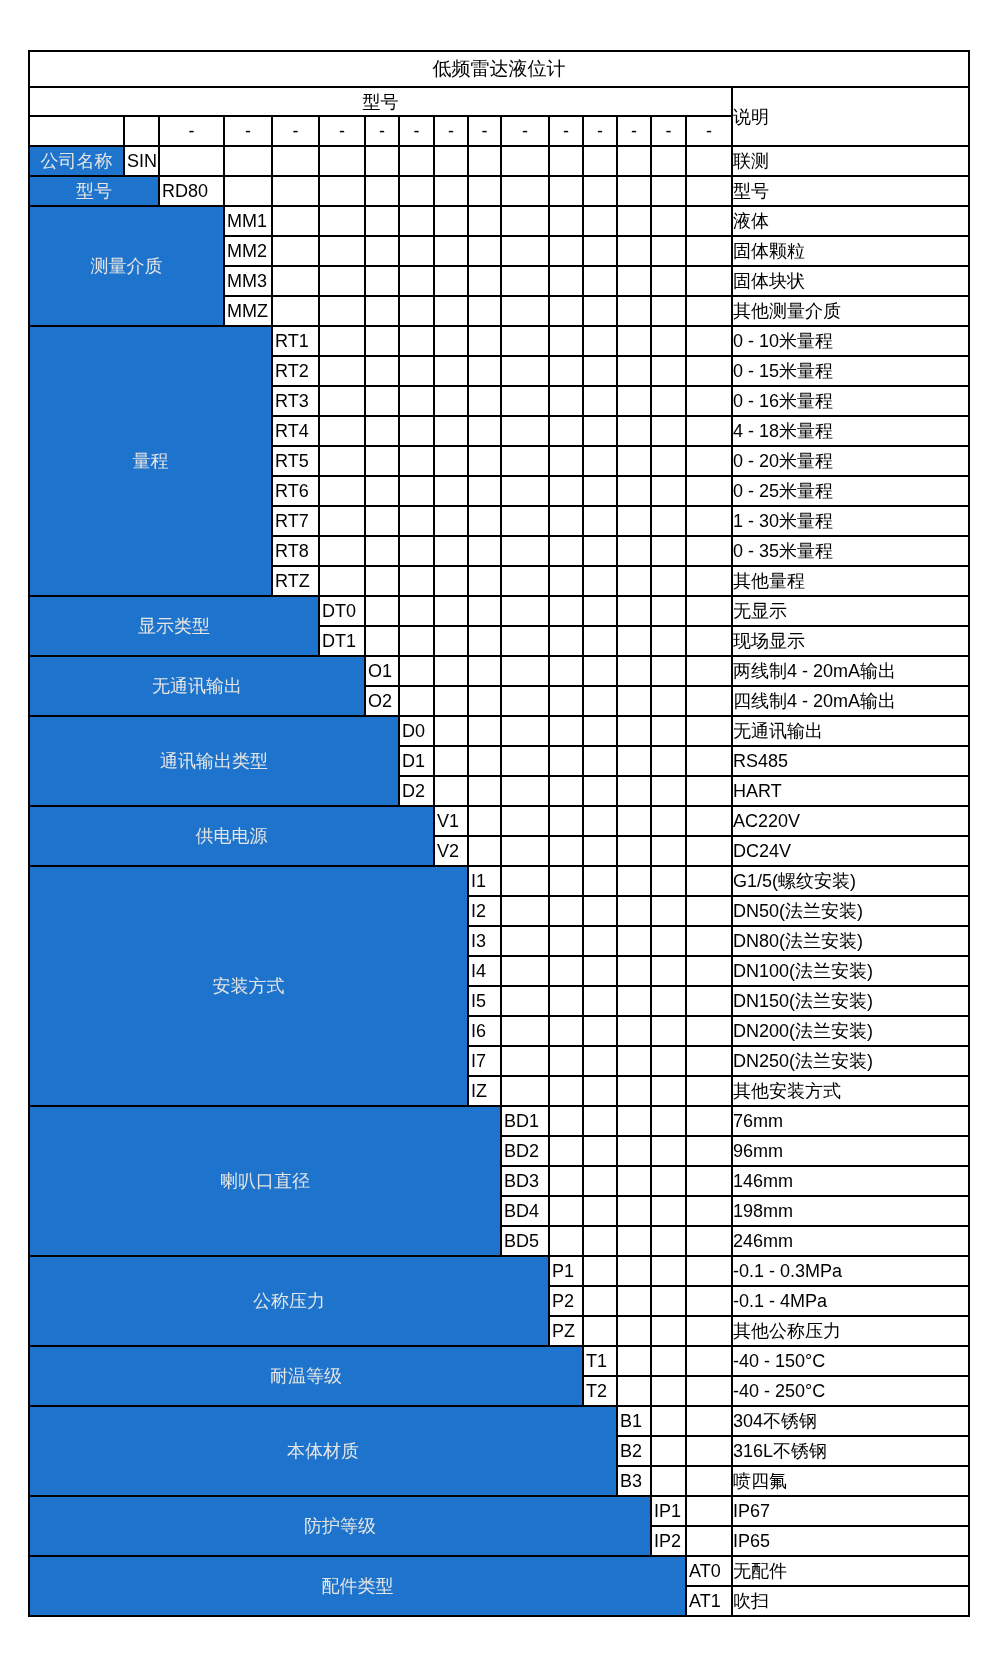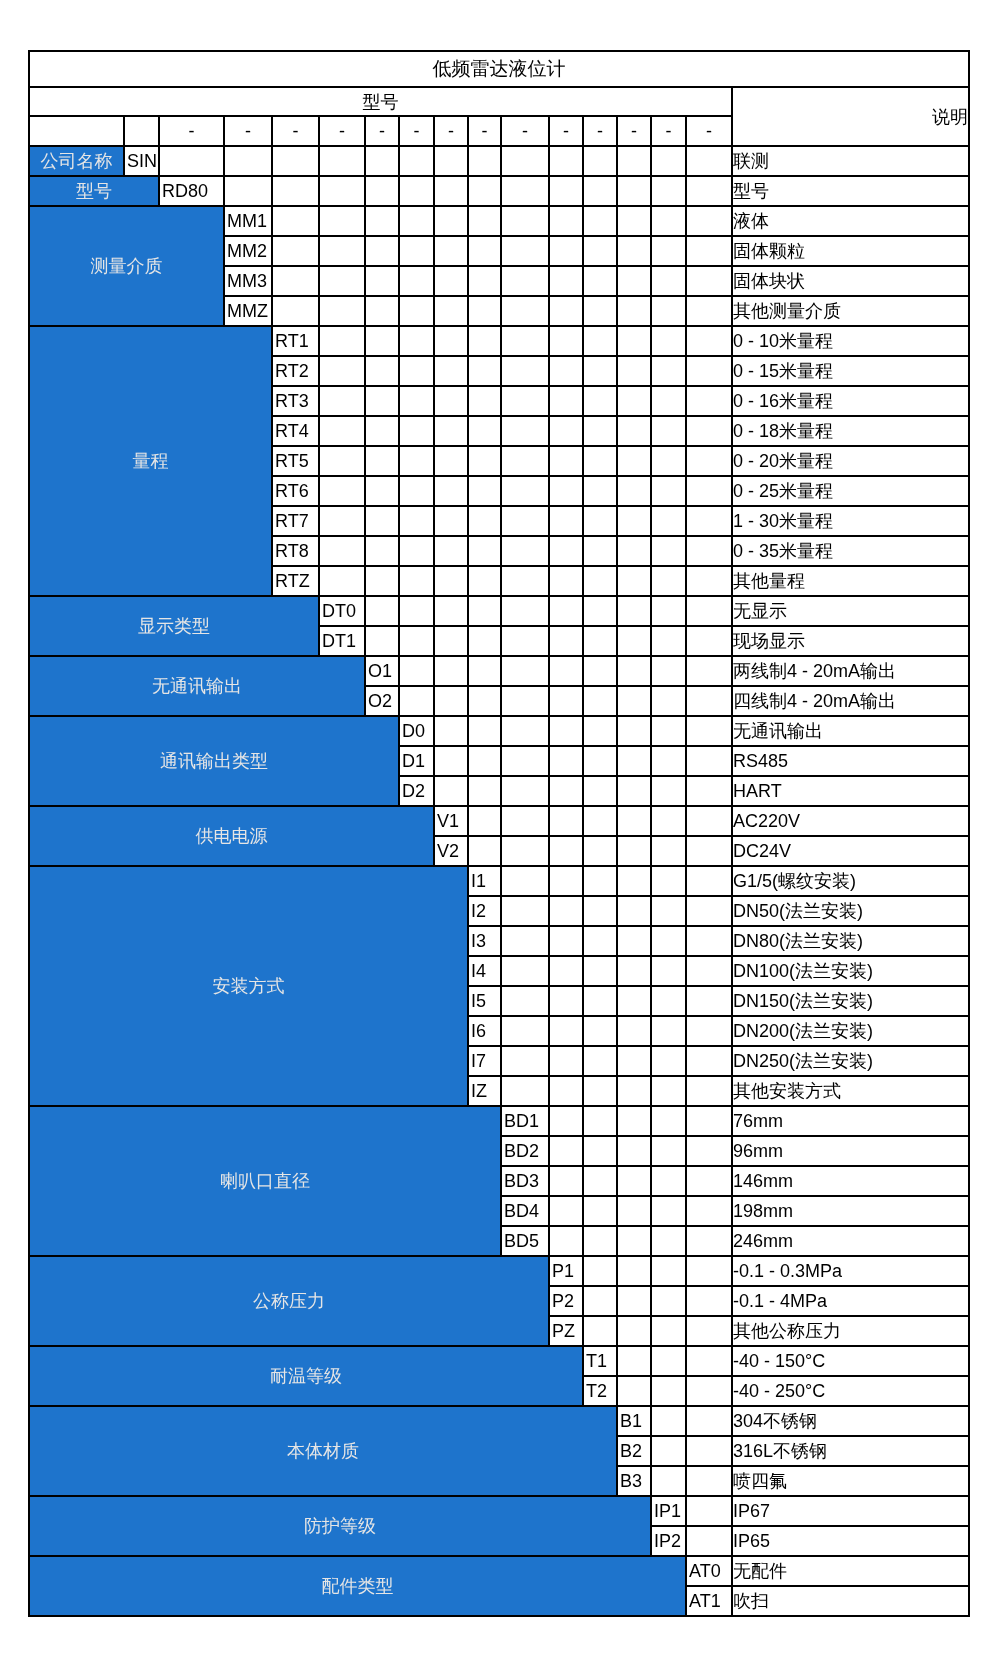--- a/index.html
+++ b/index.html
@@ -17,21 +17,21 @@
     border:2px solid #000;
     font-size:18px;color:#000;
     padding:0;overflow:hidden;white-space:nowrap;
     vertical-align:middle;
   }
   tr{height:30px;}
   tr[data-name="title-row"]{height:36px;}
   tr[data-name="model-header-row"]{height:29px;}
   .title{text-align:center;font-size:19px;}
   .mh{text-align:center;}
-  .dh{text-align:right;}
+  .dh{text-align:left;}
   .dash{text-align:center;}
   .cat{
     background:#1e74cc;color:#e5e5e5;text-align:center;
   }
   .code{text-align:left;padding-left:2px;}
   .desc{}
   .empty{background:#ffffff;}
 </style>
 </head>
 <body>
@@ -240,21 +240,21 @@
           <td class="empty" data-name="empty-cell"></td>
           <td class="empty" data-name="empty-cell"></td>
           <td class="empty" data-name="empty-cell"></td>
           <td class="empty" data-name="empty-cell"></td>
           <td class="empty" data-name="empty-cell"></td>
           <td class="empty" data-name="empty-cell"></td>
           <td class="empty" data-name="empty-cell"></td>
           <td class="empty" data-name="empty-cell"></td>
           <td class="empty" data-name="empty-cell"></td>
           <td class="empty" data-name="empty-cell"></td>
-          <td class="desc" data-name="description-cell-RT4">0 - 18米量程</td>
+          <td class="desc" data-name="description-cell-RT4">4 - 18米量程</td>
         </tr>
         <tr data-name="table-row">
           <td class="code" data-name="code-cell-RT5">RT5</td>
           <td class="empty" data-name="empty-cell"></td>
           <td class="empty" data-name="empty-cell"></td>
           <td class="empty" data-name="empty-cell"></td>
           <td class="empty" data-name="empty-cell"></td>
           <td class="empty" data-name="empty-cell"></td>
           <td class="empty" data-name="empty-cell"></td>
           <td class="empty" data-name="empty-cell"></td>

